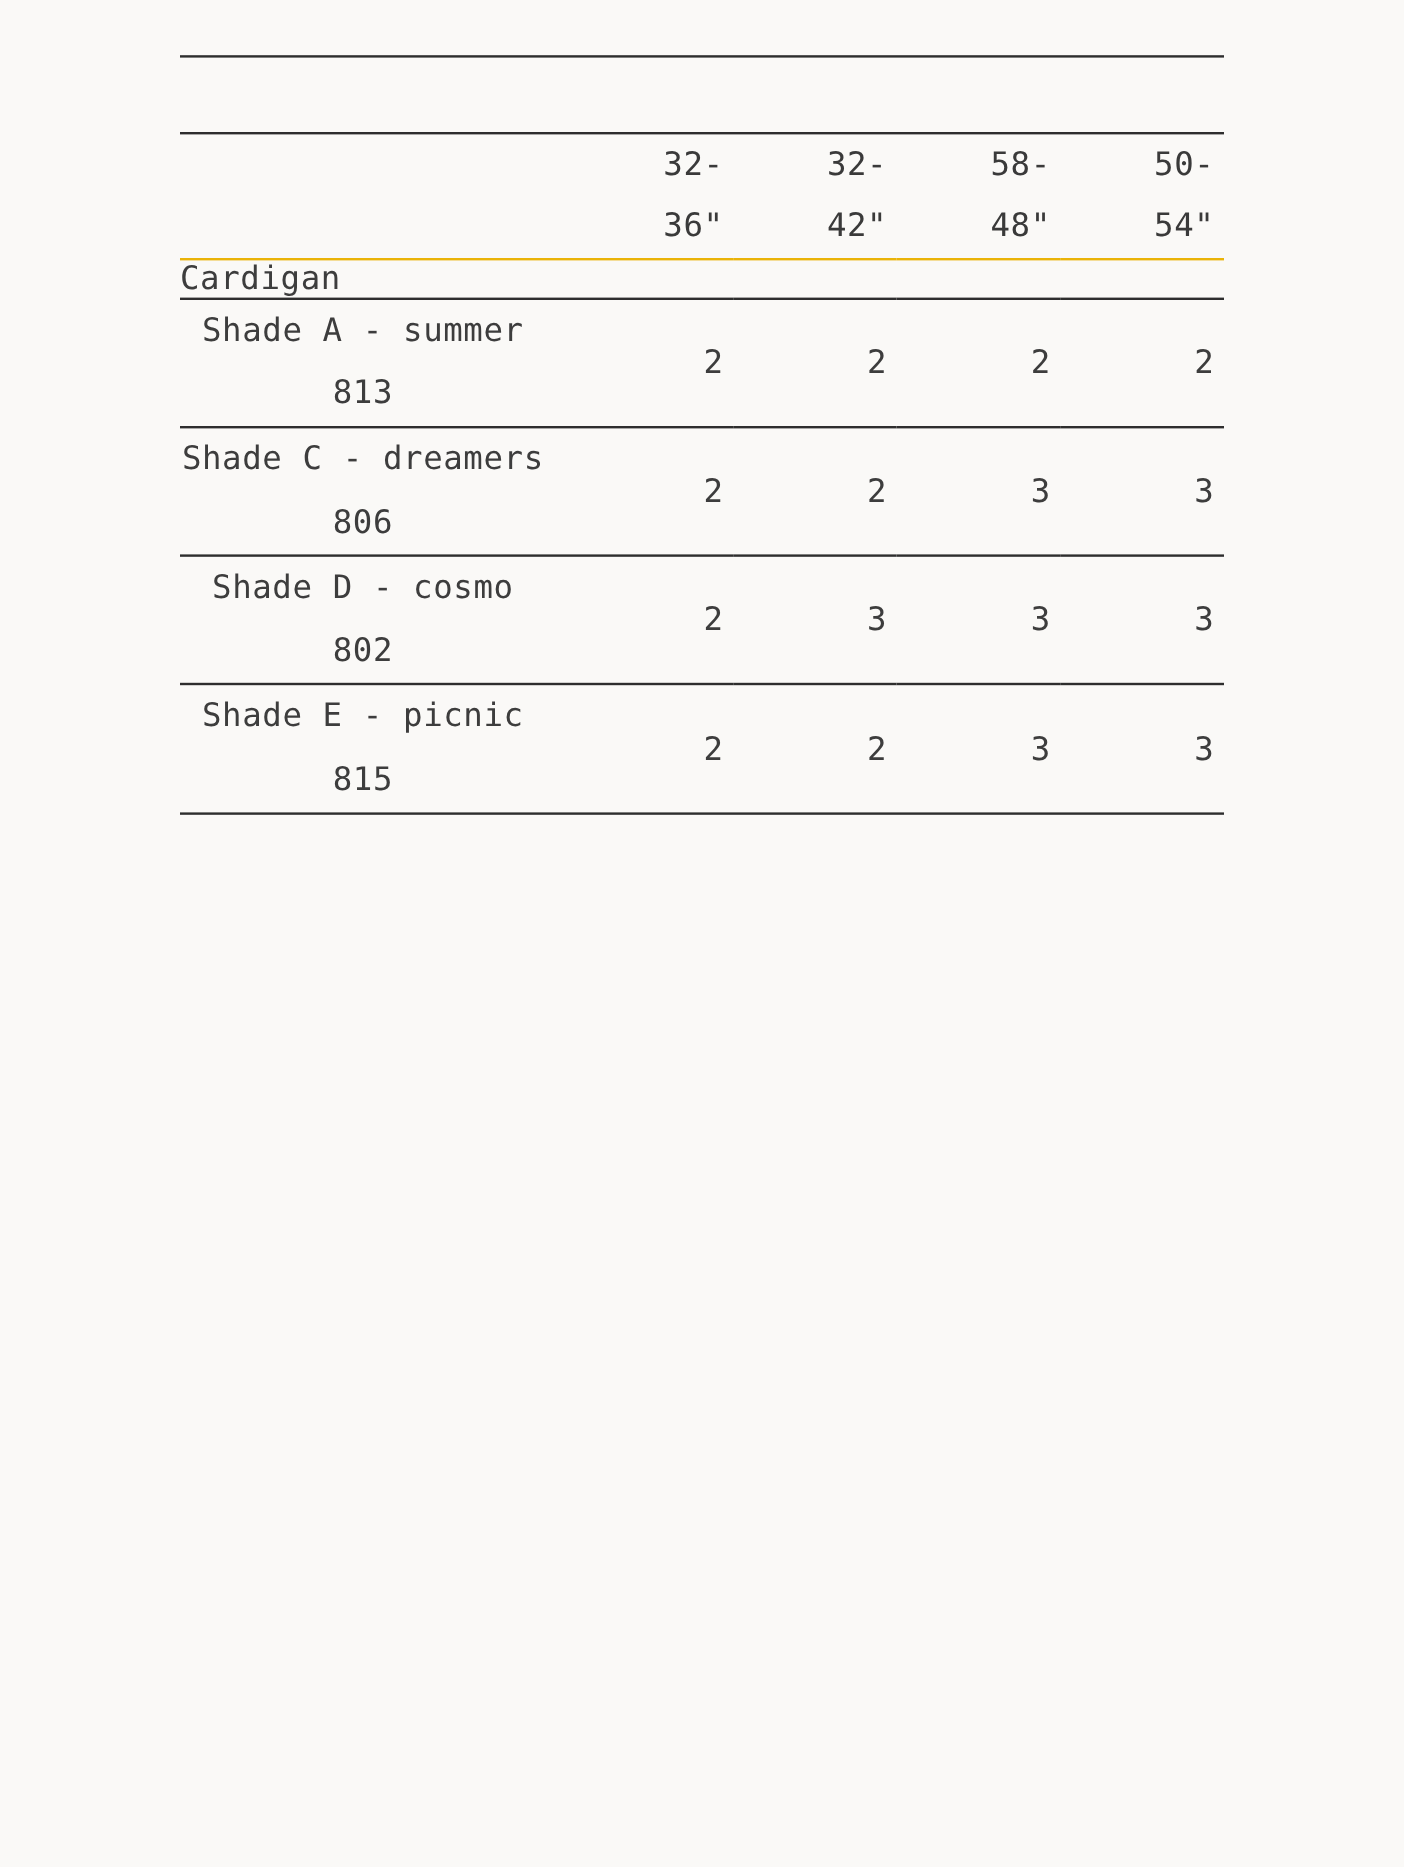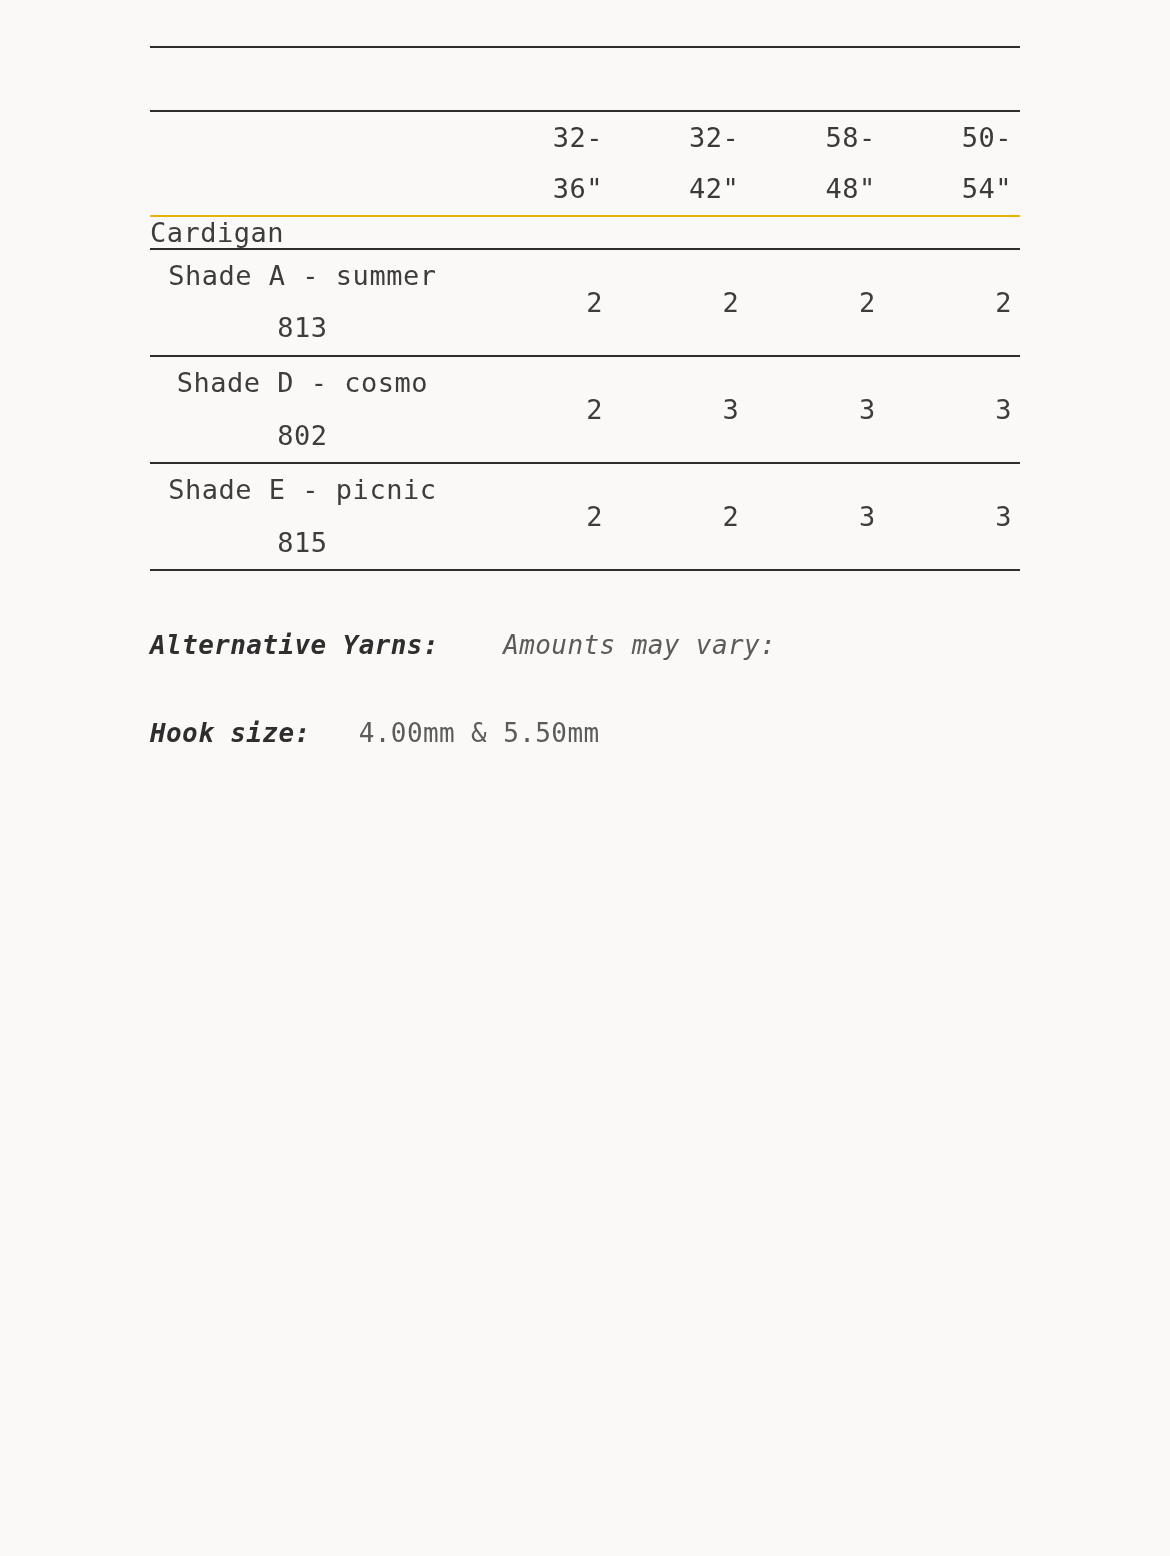--- a/index.html
+++ b/index.html
@@ -164,20 +164,27 @@
 
       <tr class="data-row">
         <td class="label">Shade A - summer 813</td>
         <td class="num">2</td>
         <td class="num">2</td>
         <td class="num">2</td>
         <td class="num">2</td>
       </tr>
 
 
+      <tr class="data-row">
+        <td class="label">Shade C - dreamers 806</td>
+        <td class="num">2</td>
+        <td class="num">2</td>
+        <td class="num">3</td>
+        <td class="num">3</td>
+      </tr>
 
       <tr class="data-row">
         <td class="label">Shade D - cosmo 802</td>
         <td class="num">2</td>
         <td class="num">3</td>
         <td class="num">3</td>
         <td class="num">3</td>
       </tr>
 
       <tr class="data-row">
@@ -185,26 +192,14 @@
         <td class="num">2</td>
         <td class="num">2</td>
         <td class="num">3</td>
         <td class="num">3</td>
       </tr>
     </tbody>
   </table>
 
   <div class="table-bottom"></div>
 
-  <div class="notes">
-    <div class="note-line">
-      <span class="lead">Alternative Yarns:</span>
-      <span>&nbsp;&nbsp;</span>
-      <span class="tail">Amounts may vary:</span>
-    </div>
-    <div class="note-line">
-      <span class="lead">Hook size:</span>
-      <span>&nbsp;</span>
-      <span class="plain">4.00mm &amp; 5.50mm</span>
-    </div>
-  </div>
 
 </div>
 
 </body></html>

